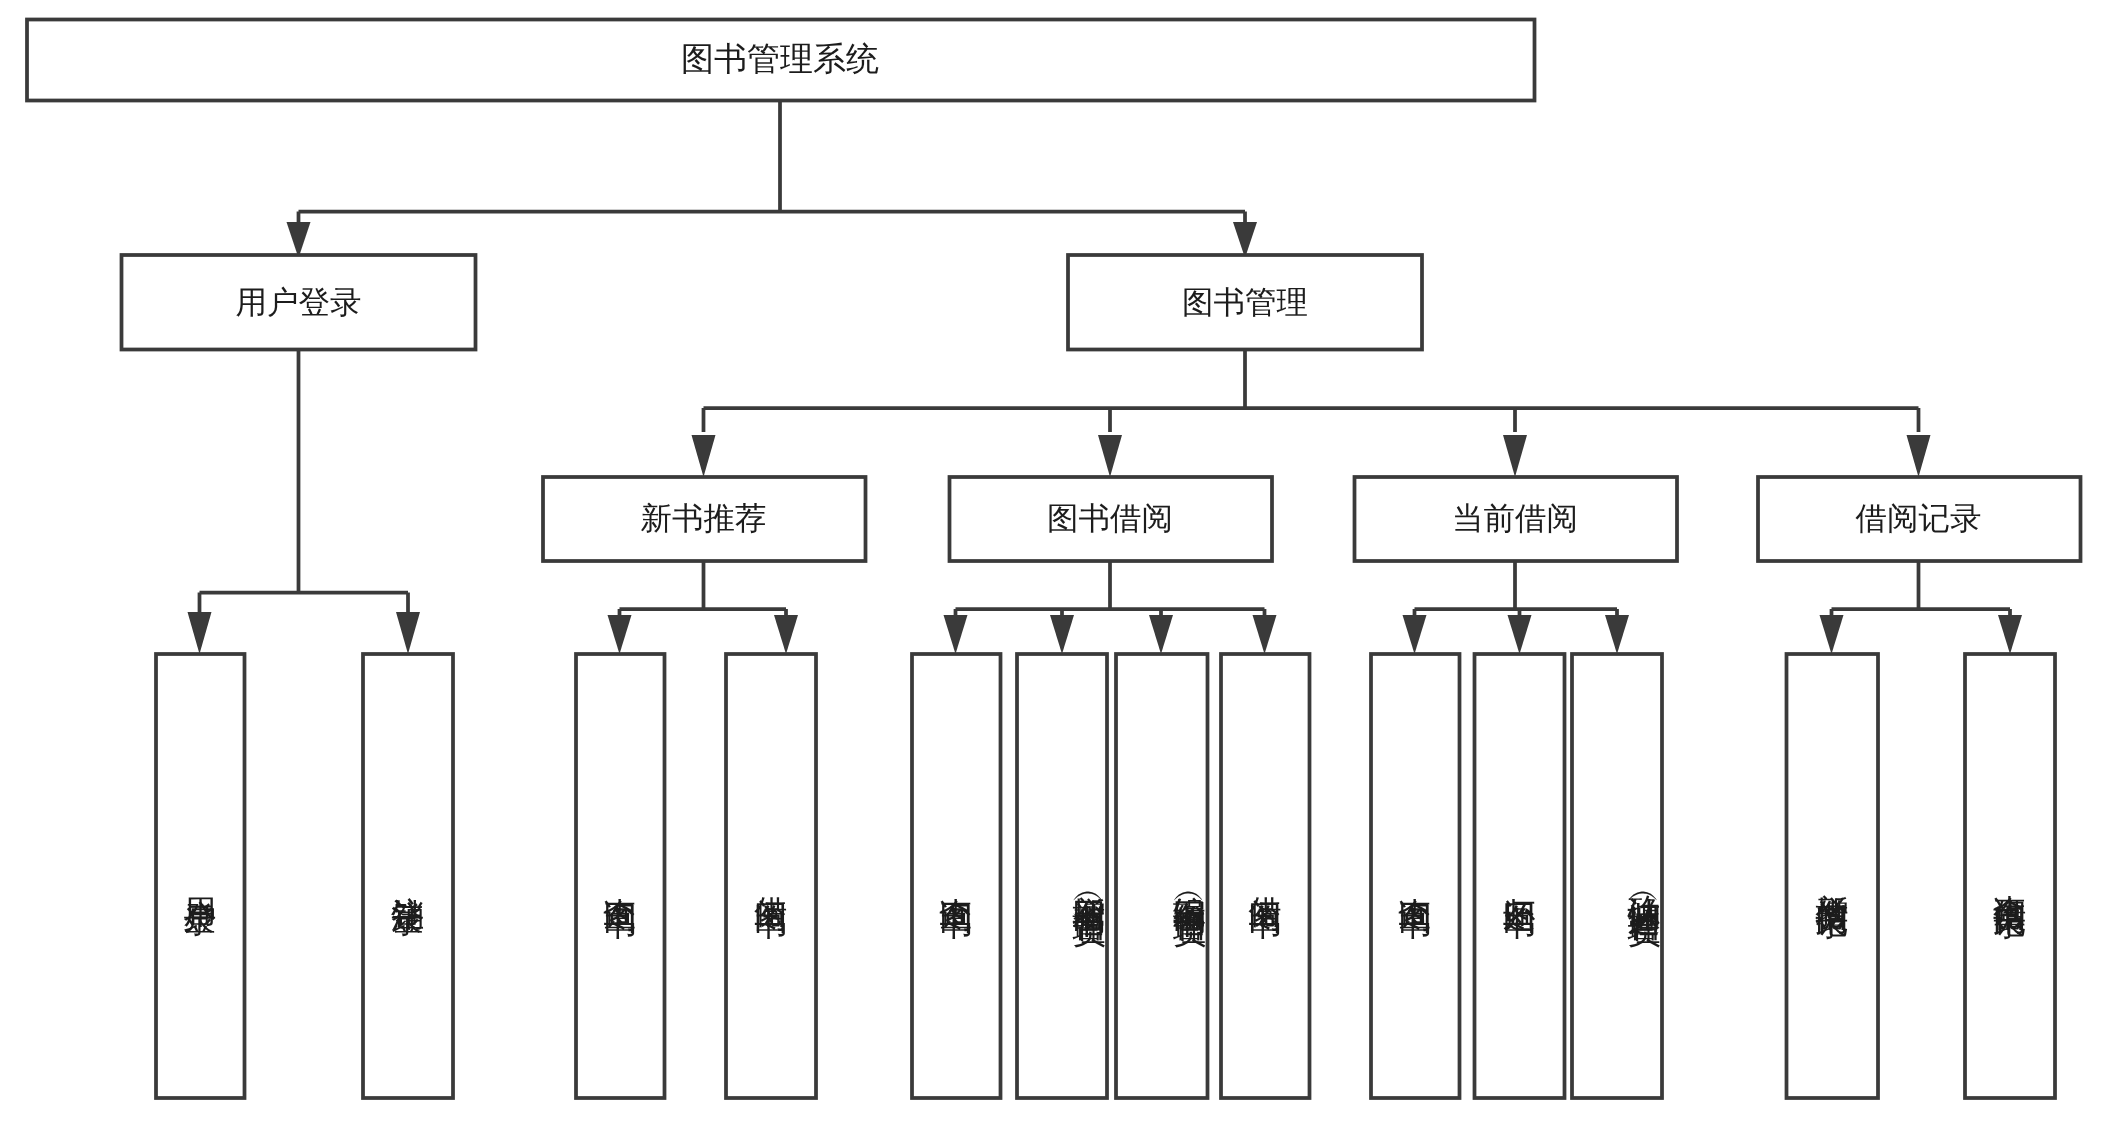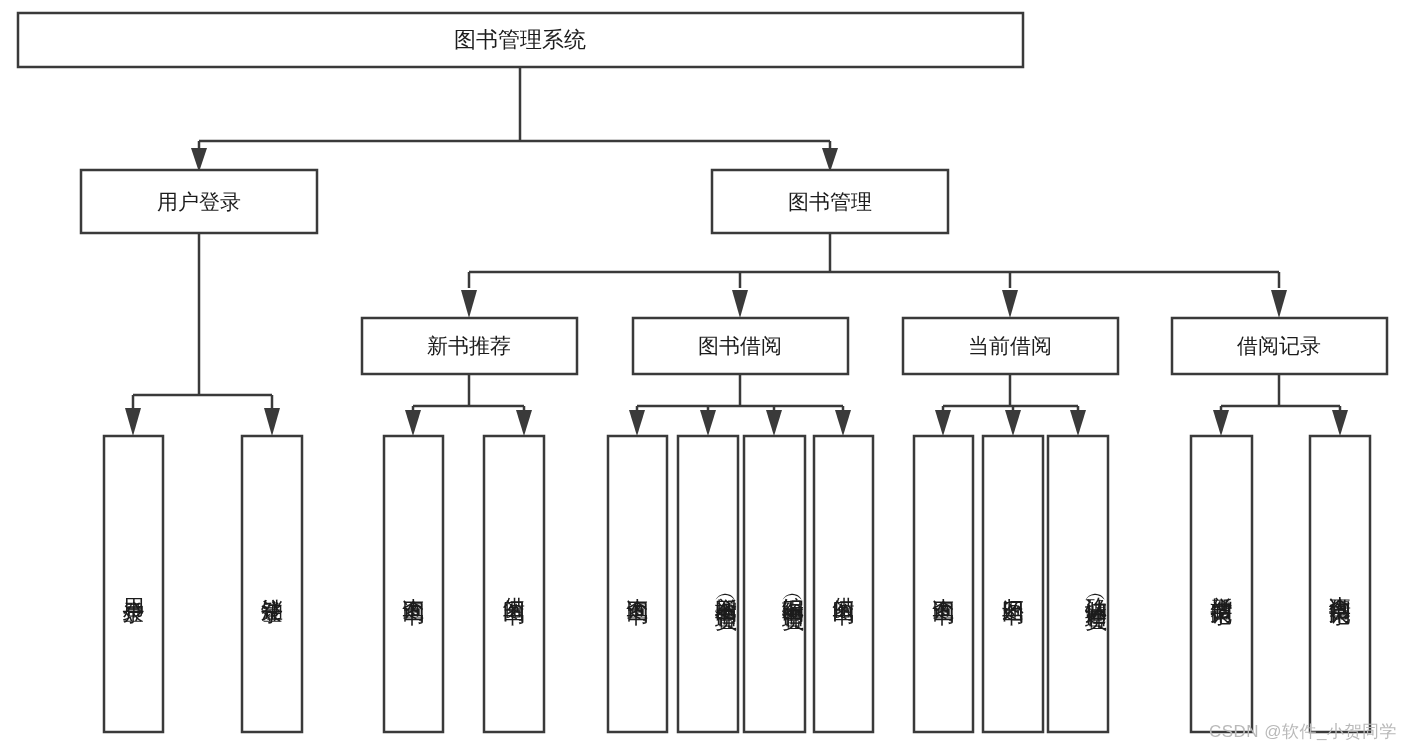--- a/index.html
+++ b/index.html
@@ -234,15 +234,14 @@
   <div class="leaf-label" style="left:744px; top:436px; width:61px; height:296px; align-items:flex-start; padding-top:8px; box-sizing:border-box;">编辑图书（管理员）</div>
   <div class="leaf-label" style="left:814px; top:436px; width:59px; height:296px;">借阅图书</div>
 
   <div class="leaf-label" style="left:914px; top:436px; width:59px; height:296px;">查询图书</div>
   <div class="leaf-label" style="left:983px; top:436px; width:60px; height:296px;">归还图书</div>
   <div class="leaf-label" style="left:1048px; top:436px; width:60px; height:296px; align-items:flex-start; padding-top:8px; box-sizing:border-box;">确认归还（管理员）</div>
 
   <div class="leaf-label" style="left:1191px; top:436px; width:61px; height:296px;">新增借阅记录</div>
   <div class="leaf-label" style="left:1310px; top:436px; width:60px; height:296px;">查询借阅记录</div>
 
-  <div id="watermark">CSDN @软件_小贺同学</div>
 
 </div>
 
 </body></html>

